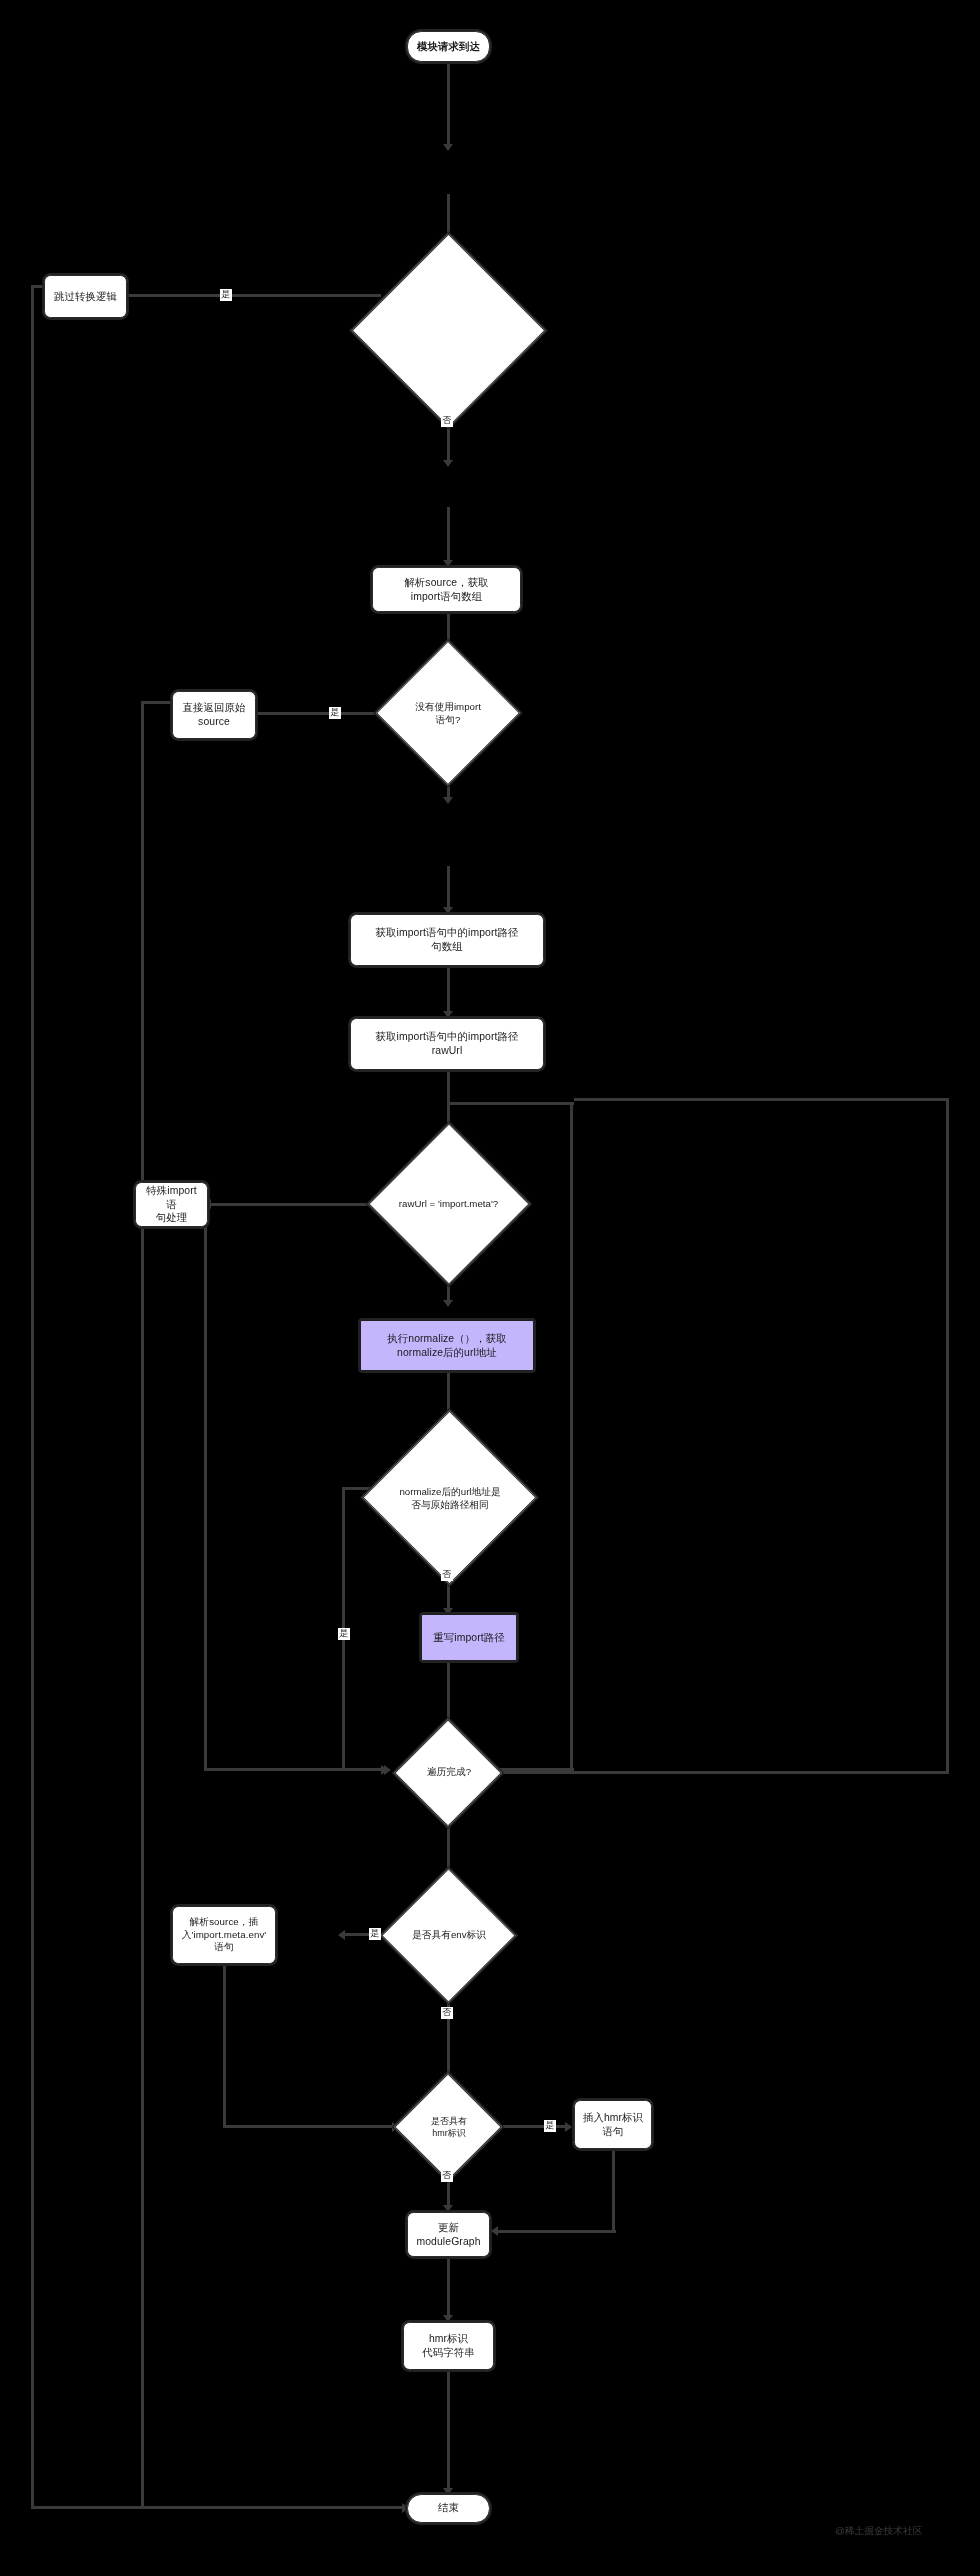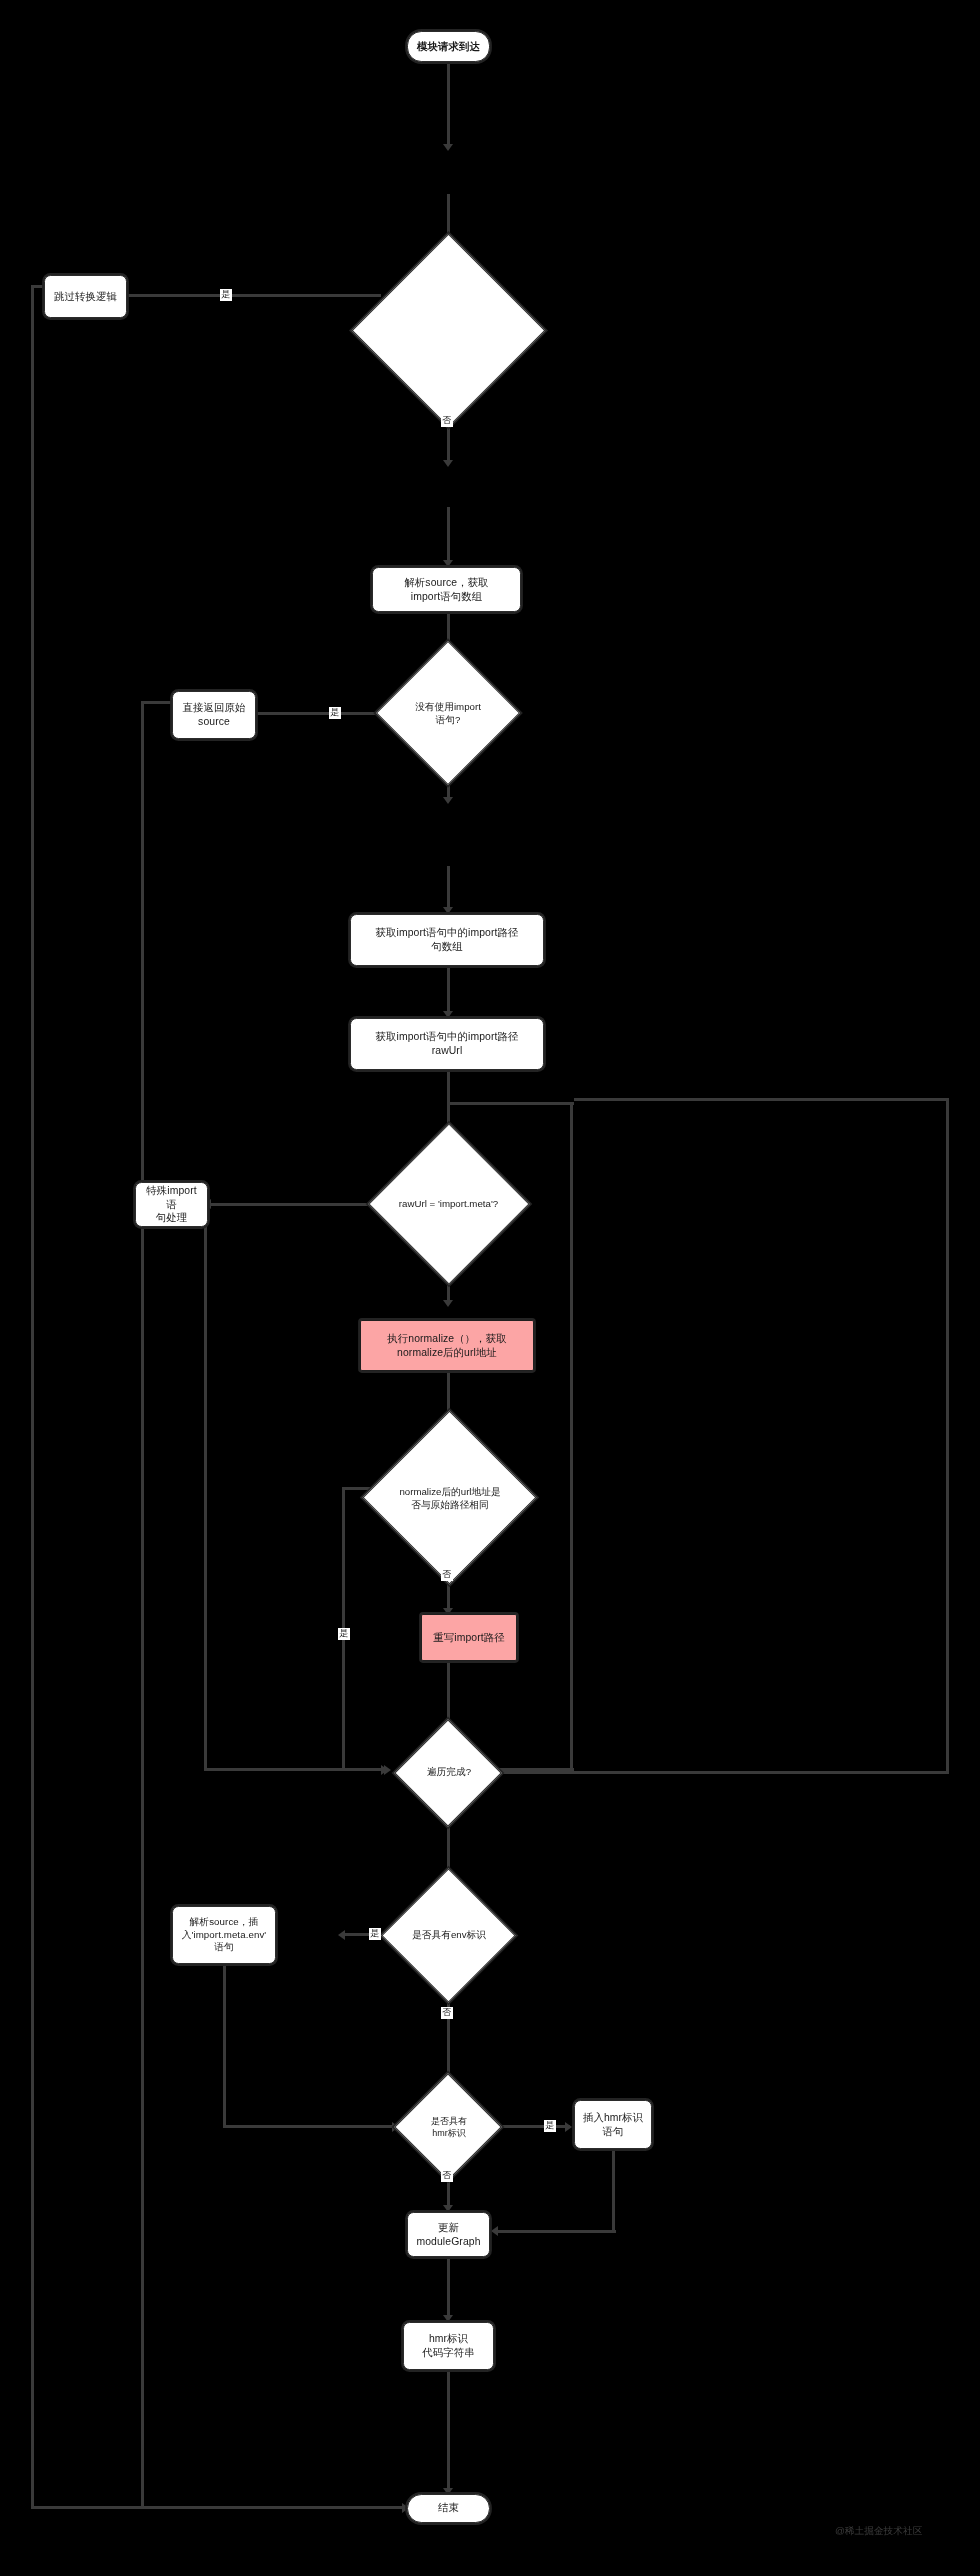--- a/index.html
+++ b/index.html
@@ -32,21 +32,21 @@
     line-height: 1.32;
     font-size: 10.4px;
     letter-spacing: 0.1px;
     z-index: 5;
     box-shadow: 0 0 0 1.9px #232323;
   }
   .node.rounded { border-radius: 6.5px; }
   .node.pill { border-radius: 14.3px; }
   .node.sharp { border-radius: 1.9px; }
   .node.hl {
-    background: #fca5a5;
+    background: #c4b5fd;
     border-color: #1f1f1f;
   }
   .node .txt { padding: 2.6px 5.2px; white-space: pre-line; }
 
   
   .diamond {
     position: absolute;
     box-sizing: border-box;
     background: #ffffff;
     border: 1.3px solid #2b2b2b;

